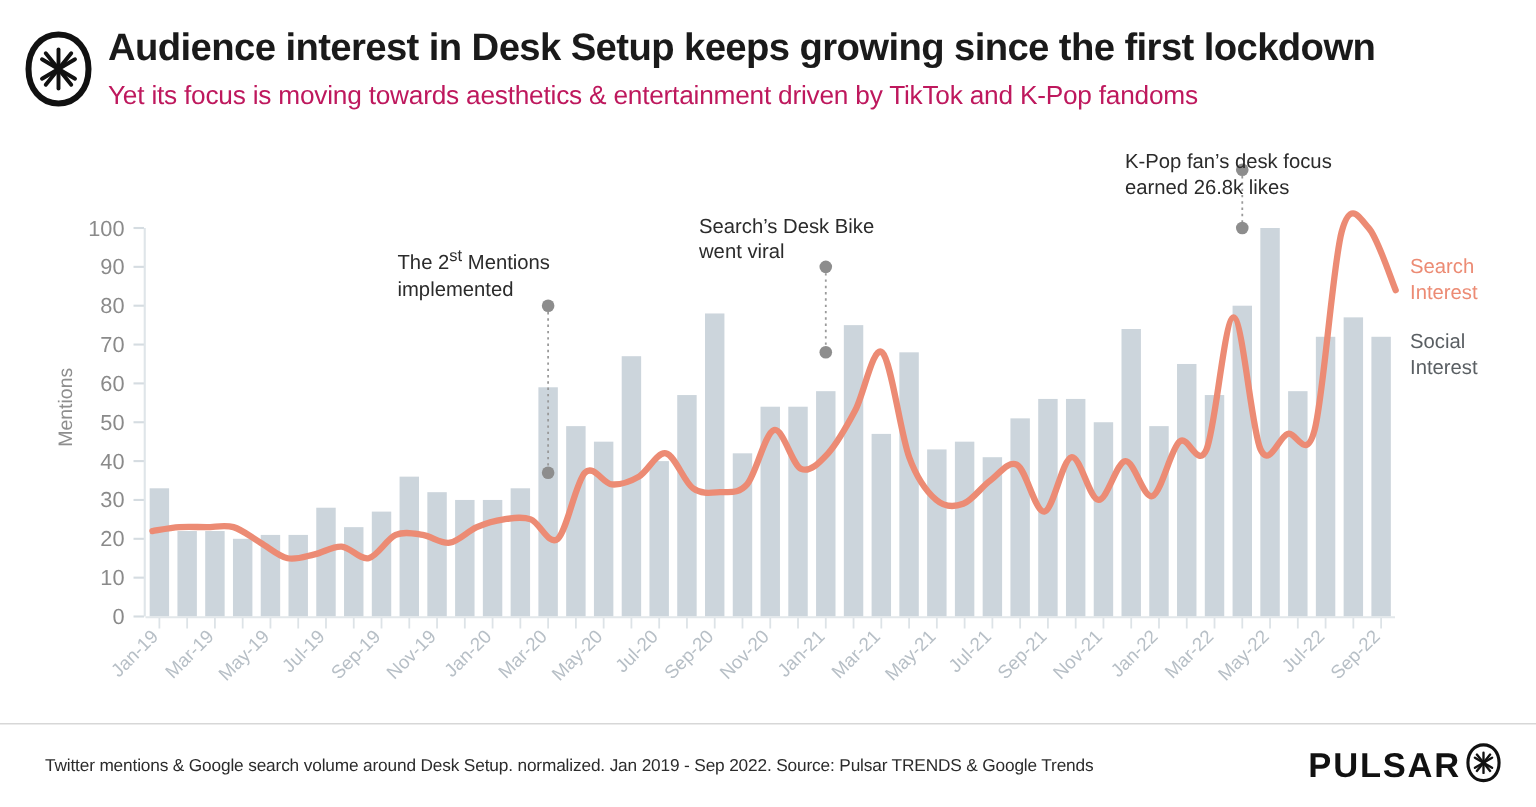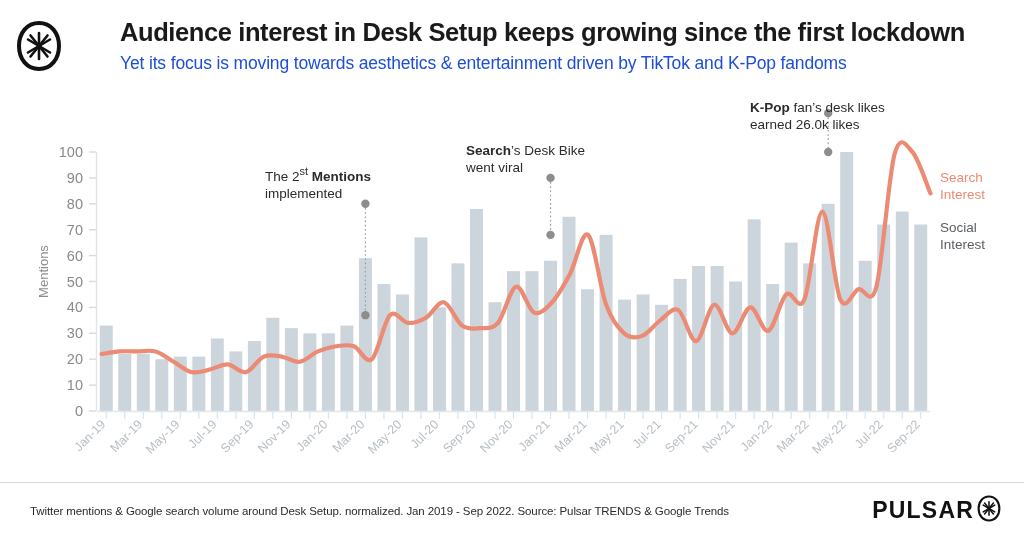--- a/index.html
+++ b/index.html
@@ -14,21 +14,20 @@
   }
 
   
   .header {
     position: absolute;
     left: 0; top: 0;
     width: 916px; height: 94px;
     padding: 16px 20px 0 14px;
     display: flex;
     align-items: flex-start;
-    gap: 48px;
   }
   .brand-mark {
     width: 50px; height: 52px;
     flex: 0 0 50px;
     margin-top: 4px;
     margin-right: 8px;
   }
   .titles { flex: 1 1 auto; padding-top: 2px; }
   .chart-title {
     font-size: 25.5px;
@@ -38,21 +37,21 @@
     margin: 0;
     color: #1a1a1a;
     white-space: nowrap;
   }
   .chart-subtitle {
     font-size: 17.5px;
     font-weight: normal;
     letter-spacing: -0.15px;
     line-height: 1.2;
     margin: 6px 0 0 0;
-    color: #1d4ed8;
+    color: #be185d;
     white-space: nowrap;
   }
 
   
   .plot-wrap {
     position: absolute;
     left: 0; top: 94px;
     width: 1024px; height: 390px;
   }
   #plot-svg { display: block; }
@@ -71,21 +70,21 @@
   }
 
   
   .callout {
     position: absolute;
     font-size: 13.5px;
     line-height: 1.28;
     color: #2b2b2b;
     white-space: nowrap;
   }
-  .callout b { font-weight: bold; }
+  .callout b { font-weight: normal; }
   .callout sup { font-size: 11px; vertical-align: super; }
 
   .legend-label {
     position: absolute;
     font-size: 13.5px;
     font-weight: normal;
     line-height: 1.24;
     white-space: nowrap;
   }
 
@@ -318,23 +317,23 @@
 
   <div class="callout" id="callout-tiktok" style="left: 466px; top: 48px;">
     <div>
       <b>Search</b><span>’s Desk Bike</span>
     </div>
     <div>went viral</div>
   </div>
 
   <div class="callout" id="callout-kpop" style="left: 750px; top: 5px;">
     <div>
-      <b>K-Pop</b><span> fan’s desk likes</span>
+      <b>K-Pop</b><span> fan’s desk focus</span>
     </div>
-    <div>earned 26.0k likes</div>
+    <div>earned 26.8k likes</div>
   </div>
 
   <div class="legend-label" id="legend-search" style="left: 940px; top: 76px; color: rgb(236, 139, 116);">
     <div>Search</div>
     <div>Interest</div>
   </div>
   <div class="legend-label" id="legend-social" style="left: 940px; top: 126px; color: rgb(90, 95, 99);">
     <div>Social</div>
     <div>Interest</div>
   </div>

